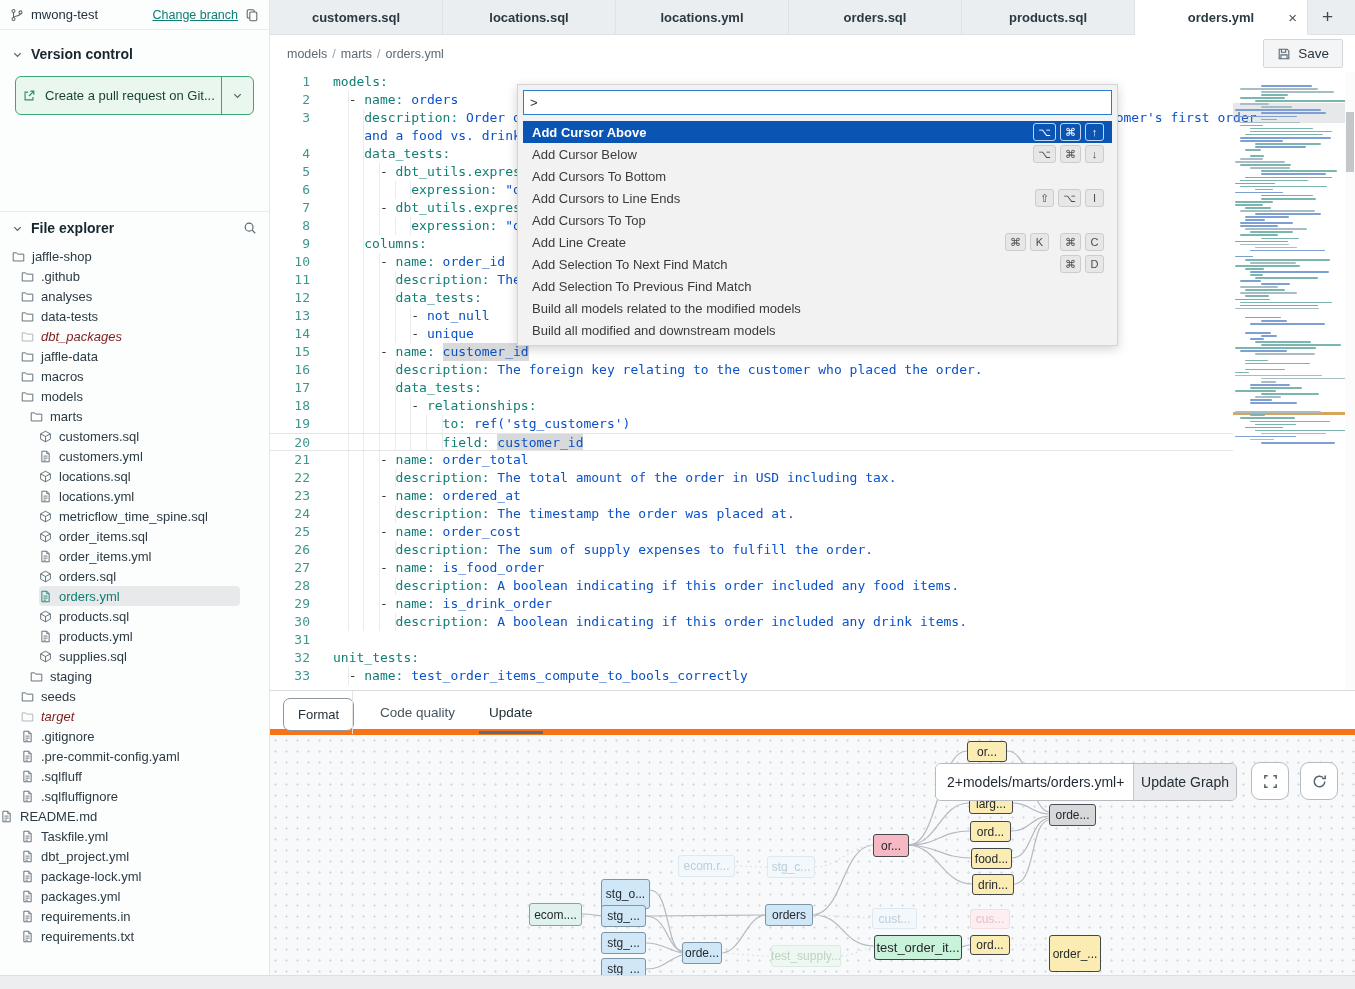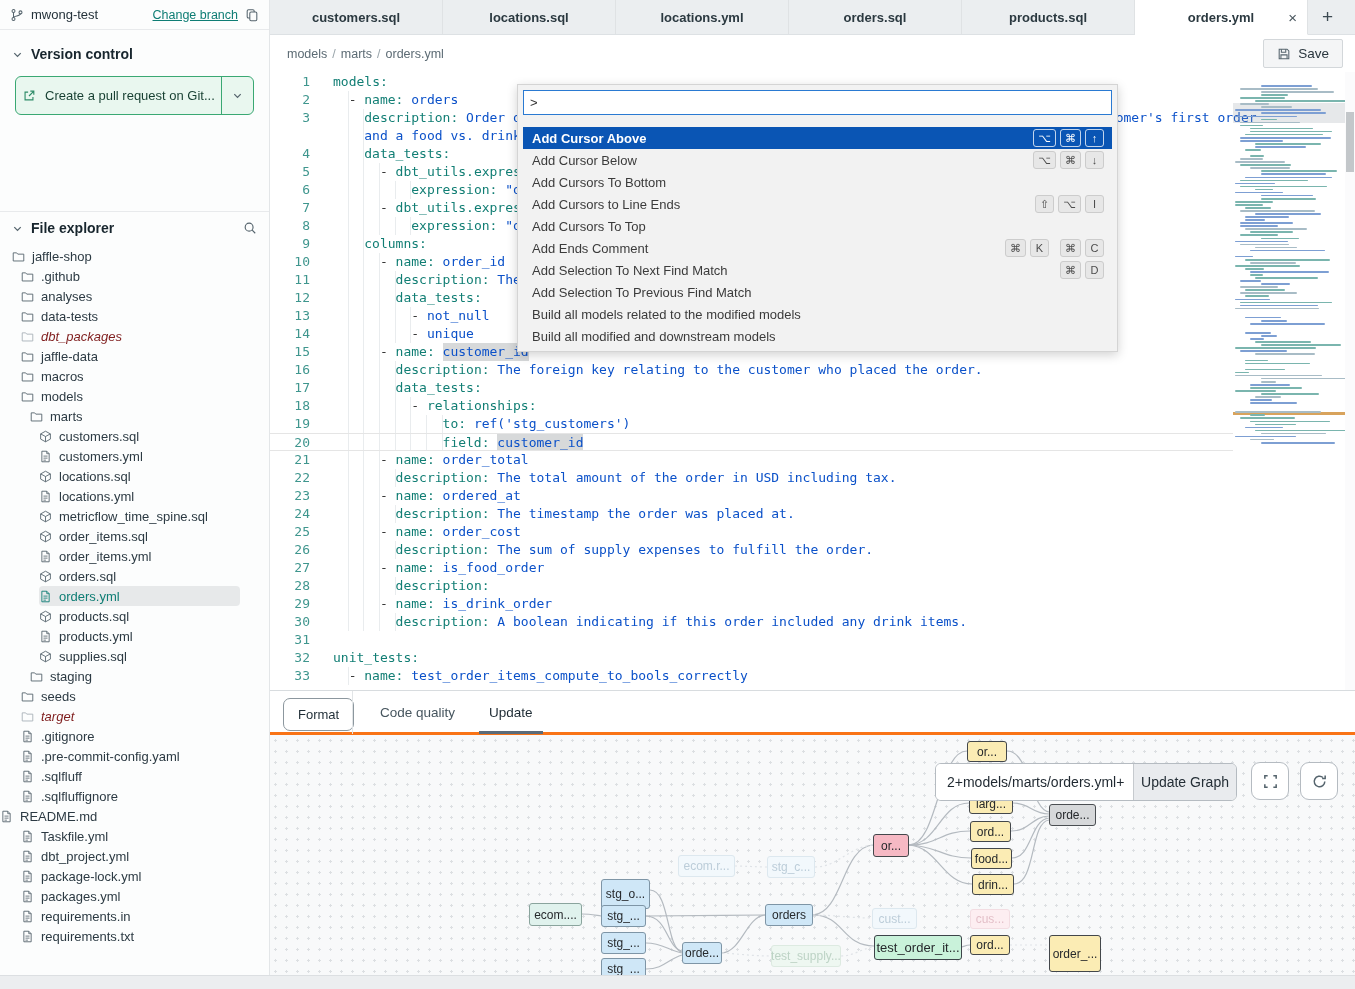--- a/index.html
+++ b/index.html
@@ -74,21 +74,21 @@
                  font-family:"Liberation Sans",sans-serif;font-size:13px;color:#333;padding:0 6px;outline:none;}
   .prow{height:22px;display:flex;align-items:center;padding:0 8px 0 9px;font-size:13px;color:#3b3b3b;cursor:pointer;}
   .prow.sel{background:#0a55b4;color:#fff;font-weight:600;}
   .prow .spacer{flex:1}
   .kgroup{display:flex;gap:4px;margin-left:11px;}
   .kchip{min-width:9px;height:16px;padding:0 4px;border-radius:3px;background:#e7e7e7;border:1px solid #cccccc;
          color:#4c4c4c;font-size:11px;line-height:16px;text-align:center;font-weight:400;}
   .prow.sel .kchip{background:transparent;border:1px solid rgba(255,255,255,0.75);color:#fff;}
   
   #panel-tabs{position:absolute;left:270px;top:690px;width:1085px;height:45px;background:#fff;
-              border-top:1px solid #d8dcdf;border-bottom:3px solid #f97316;box-sizing:border-box;}
+              border-top:1px solid #d8dcdf;border-bottom:6px solid #f97316;box-sizing:border-box;}
   #format-btn{position:absolute;left:13px;top:7px;height:31px;padding:0 14px;border:1px solid #8c979e;border-radius:7px;
               background:#fff;font-size:13px;color:#1f2d36;display:flex;align-items:center;cursor:pointer;}
   #pt-divider{position:absolute;left:82px;top:0;height:43px;border-right:1px solid #e2e5e7;}
   #ptabs{position:absolute;left:100px;top:0;height:43px;display:flex;gap:14px;}
   .ptab{padding:0 10px;display:flex;align-items:center;font-size:13.5px;color:#46555e;cursor:pointer;box-sizing:border-box;}
   .ptab.active{color:#1d2a33;border-bottom:3px solid #5b6b79;padding-top:3px;}
   
   #lineage{position:absolute;left:270px;top:735px;width:1085px;height:240px;background:#f8f9fa;overflow:hidden;
            background-image:radial-gradient(#dcdfe2 1px,transparent 1.2px);background-size:11px 11px;}
   #edges{position:absolute;left:0;top:0;}
@@ -646,21 +646,21 @@
         <div class="crow"><span class="gut">18</span><span class="gutpad"></span><span class="ind" style="width: 10ch;"></span><span class="tk-d">- </span><span class="tk-k">relationships:</span></div>
         <div class="crow"><span class="gut">19</span><span class="gutpad"></span><span class="ind" style="width: 14ch;"></span><span class="tk-k">to: </span><span class="tk-v">ref('stg_customers')</span></div>
         <div class="crow cur"><span class="gut">20</span><span class="gutpad"></span><span class="ind" style="width: 14ch;"></span><span class="tk-k">field: </span><span class="tk-hl">customer_id</span></div>
         <div class="crow"><span class="gut">21</span><span class="gutpad"></span><span class="ind" style="width: 6ch;"></span><span class="tk-d">- </span><span class="tk-k">name: </span><span class="tk-v">order_total</span></div>
         <div class="crow"><span class="gut">22</span><span class="gutpad"></span><span class="ind" style="width: 8ch;"></span><span class="tk-k">description: </span><span class="tk-v">The total amount of the order in USD including tax.</span></div>
         <div class="crow"><span class="gut">23</span><span class="gutpad"></span><span class="ind" style="width: 6ch;"></span><span class="tk-d">- </span><span class="tk-k">name: </span><span class="tk-v">ordered_at</span></div>
         <div class="crow"><span class="gut">24</span><span class="gutpad"></span><span class="ind" style="width: 8ch;"></span><span class="tk-k">description: </span><span class="tk-v">The timestamp the order was placed at.</span></div>
         <div class="crow"><span class="gut">25</span><span class="gutpad"></span><span class="ind" style="width: 6ch;"></span><span class="tk-d">- </span><span class="tk-k">name: </span><span class="tk-v">order_cost</span></div>
         <div class="crow"><span class="gut">26</span><span class="gutpad"></span><span class="ind" style="width: 8ch;"></span><span class="tk-k">description: </span><span class="tk-v">The sum of supply expenses to fulfill the order.</span></div>
         <div class="crow"><span class="gut">27</span><span class="gutpad"></span><span class="ind" style="width: 6ch;"></span><span class="tk-d">- </span><span class="tk-k">name: </span><span class="tk-v">is_food_order</span></div>
-        <div class="crow"><span class="gut">28</span><span class="gutpad"></span><span class="ind" style="width: 8ch;"></span><span class="tk-k">description: </span></div>
+        <div class="crow"><span class="gut">28</span><span class="gutpad"></span><span class="ind" style="width: 8ch;"></span><span class="tk-k">description: </span><span class="tk-v">A boolean indicating if this order included any food items.</span></div>
         <div class="crow"><span class="gut">29</span><span class="gutpad"></span><span class="ind" style="width: 6ch;"></span><span class="tk-d">- </span><span class="tk-k">name: </span><span class="tk-v">is_drink_order</span></div>
         <div class="crow"><span class="gut">30</span><span class="gutpad"></span><span class="ind" style="width: 8ch;"></span><span class="tk-k">description: </span><span class="tk-v">A boolean indicating if this order included any drink items.</span></div>
         <div class="crow"><span class="gut">31</span><span class="gutpad"></span></div>
         <div class="crow"><span class="gut">32</span><span class="gutpad"></span><span class="tk-k">unit_tests:</span></div>
         <div class="crow"><span class="gut">33</span><span class="gutpad"></span><span class="ind" style="width: 2ch;"></span><span class="tk-d">- </span><span class="tk-k">name: </span><span class="tk-v">test_order_items_compute_to_bools_correctly</span></div>
       </div>
     <div id="minimap">
       <div id="mm-viewport"></div>
       <div id="mm-orange"></div>
     <div class="mmbar" style="top: 0px; left: 28px; width: 51.4626px; background: rgb(125, 159, 211);"></div>
@@ -772,21 +772,21 @@
         <div class="mmbar" style="top: 353.8px; left: 17px; width: 23.5994px; background: rgb(168, 188, 198);"></div>
         <div class="mmbar" style="top: 356.85px; left: 28px; width: 74.3907px; background: rgb(125, 159, 211);"></div>
       </div>
     <div id="vscroll">
         <div id="vthumb"></div>
       </div>
   </div>
 
   <div id="palette">
     <input id="palette-input" value="&gt;" style="">
-    <div id="palette-list" style="margin-top:12px;">
+    <div id="palette-list" style="margin-top:6px;">
         <div class="prow sel">
           <span>Add Cursor Above</span>
           <span class="spacer"></span>
           <span class="kgroup">
             <span class="kchip">⌥</span>
             <span class="kchip">⌘</span>
             <span class="kchip">↑</span>
           </span>
         </div>
         <div class="prow">
@@ -809,21 +809,21 @@
             <span class="kchip">⇧</span>
             <span class="kchip">⌥</span>
             <span class="kchip">I</span>
           </span>
         </div>
         <div class="prow">
           <span>Add Cursors To Top</span>
           <span class="spacer"></span>
         </div>
         <div class="prow">
-          <span>Add Ends Comment</span>
+          <span>Add Line Create</span>
           <span class="spacer"></span>
           <span class="kgroup">
             <span class="kchip">⌘</span>
             <span class="kchip">K</span>
           </span>
           <span class="kgroup">
             <span class="kchip">⌘</span>
             <span class="kchip">C</span>
           </span>
         </div>

